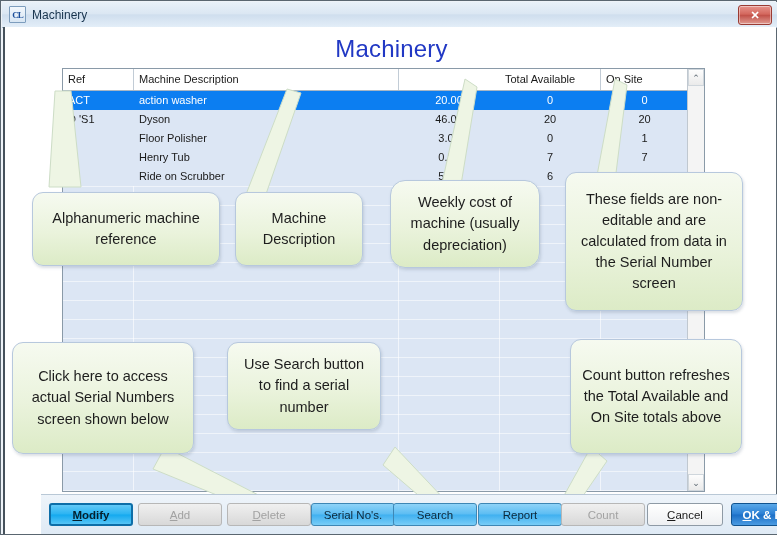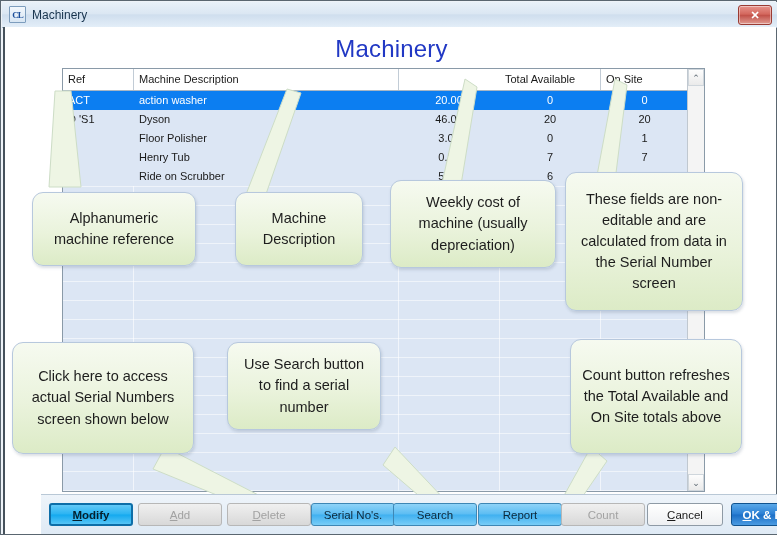--- a/index.html
+++ b/index.html
@@ -262,25 +262,25 @@
       <svg width="140" height="110" viewBox="0 0 140 110">
         <polygon points="40,20 108,92 98,98 28,38" fill="#eef5e4" stroke="#cdddc6" stroke-width="1"></polygon>
       </svg>
     </div>
     <div class="tail" style="left:520px;top:400px;">
       <svg width="140" height="110" viewBox="0 0 140 110">
         <polygon points="66,20 26,92 38,98 82,34" fill="#eef5e4" stroke="#cdddc6" stroke-width="1"></polygon>
       </svg>
     </div>
 
-    <div class="callout" style="left:27px;top:165px;width:164px;height:74px;">Alphanumeric machine reference</div>
+    <div class="callout" style="left:27px;top:165px;width:188px;height:74px;">Alphanumeric machine reference</div>
 
     <div class="callout" style="left:230px;top:165px;width:128px;height:74px;">Machine Description</div>
 
-    <div class="callout" style="left:385px;top:153px;width:166px;height:88px;">Weekly cost of machine (usually depreciation)</div>
+    <div class="callout" style="left:385px;top:153px;width:150px;height:88px;border-radius:15px;">Weekly cost of machine (usually depreciation)</div>
 
     <div class="callout" style="left:560px;top:145px;width:178px;height:139px;">These fields are non-editable and are calculated from data in the Serial Number screen</div>
 
     <div class="callout" style="left:7px;top:315px;width:182px;height:112px;">Click here to access actual Serial Numbers screen shown below</div>
 
     <div class="callout" style="left:222px;top:315px;width:154px;height:88px;">Use Search button to find a serial number</div>
 
     <div class="callout" style="left:565px;top:312px;width:172px;height:115px;">Count button refreshes the Total Available and On Site totals above</div>
 
     <div class="btnbar" id="btnbar">

